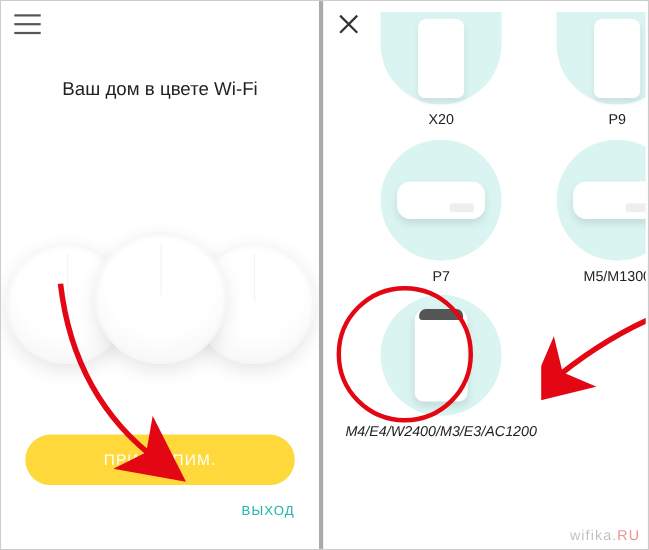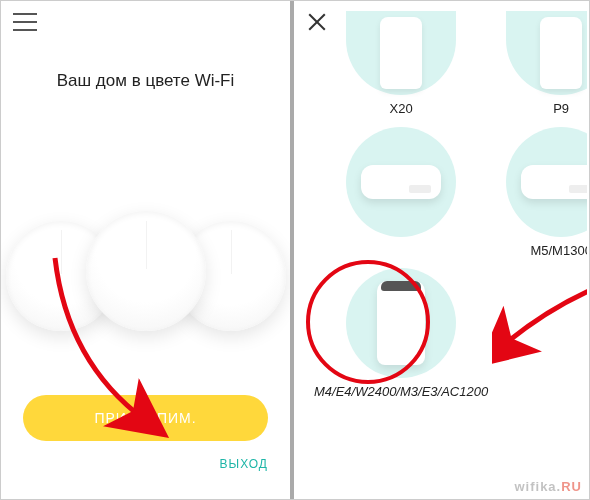--- a/index.html
+++ b/index.html
@@ -154,21 +154,21 @@
     border-radius:50%;
     pointer-events:none;
   }
   .arrow-red-r {
     position:absolute;
     pointer-events:none;
   }
   .watermark {
     position:absolute;
     right: 8px; bottom: 6px;
-    font-size: 13px; font-weight:700;
+    font-size: 13px; font-weight:400;
     color: rgba(120,120,120,0.45);
     letter-spacing: 1px;
   }
   .watermark .accent { color: rgba(225,60,40,0.55); }
 </style>
 </head>
 <body>
 
 <div class="stage">
 
@@ -210,20 +210,21 @@
       <div class="cell">
         <div class="thumb cropped-top">
             <div class="tower"></div>
           </div>
         <div class="label">P9</div>
       </div>
       <div class="cell">
         <div class="thumb">
             <div class="puck"></div>
           </div>
+        <div class="label">P7</div>
       </div>
       <div class="cell">
         <div class="thumb">
             <div class="puck"></div>
           </div>
         <div class="label">M5/M1300</div>
       </div>
       <div class="cell" style="position:relative;font-style:italic;">
         <div class="thumb">
             <div class="cylinder"></div>

